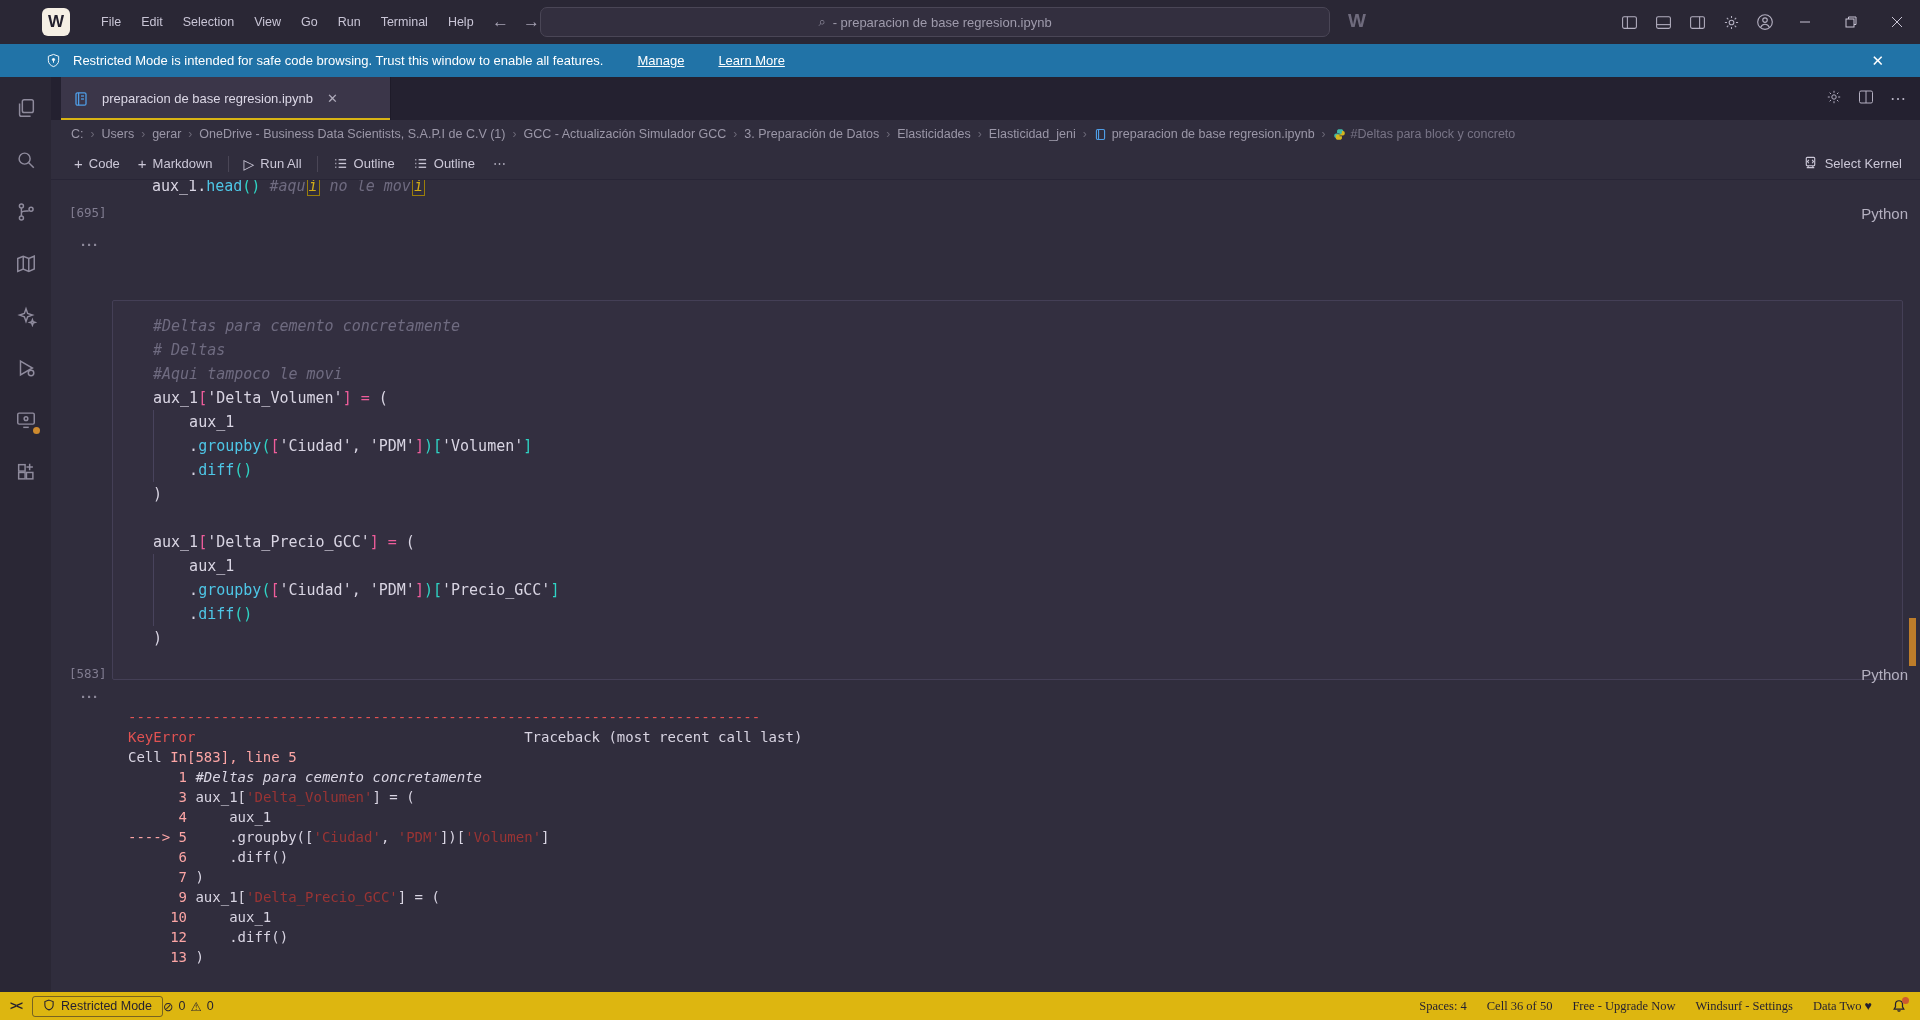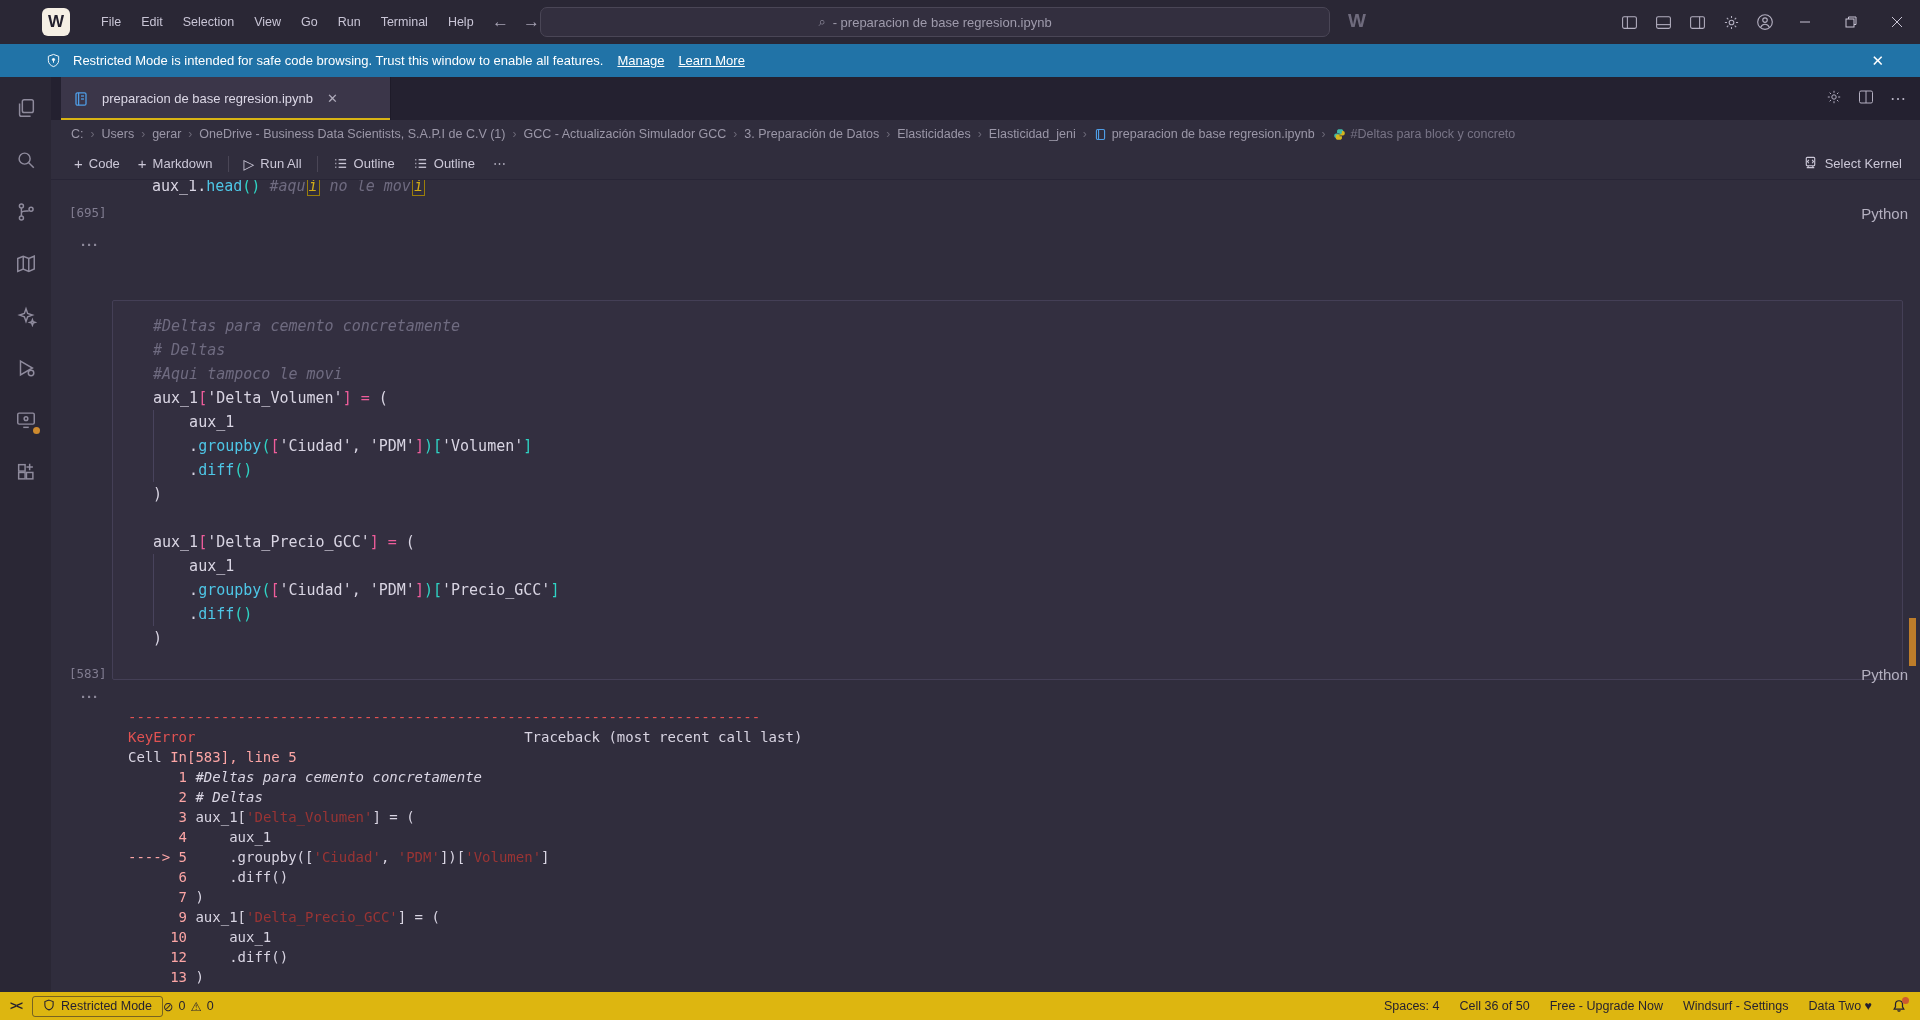--- a/index.html
+++ b/index.html
@@ -17,21 +17,21 @@
   .searchbox .mag { font-size:13px; color:#8d8a9b; }
   .ghost-w { position:absolute; left:1348px; top:10px; color:#6f6b7d; font-weight:bold; font-size:19px; letter-spacing:-1px; }
   .tb-icons { position:absolute; right:0; top:0; height:44px; display:flex; align-items:center; }
   .tb-ic { width:34px; height:44px; display:flex; align-items:center; justify-content:center; color:#b3afc0; }
   .tb-ic svg { display:block; }
   .winctl { width:46px; height:44px; display:flex; align-items:center; justify-content:center; color:#c9c5d6; }
 
   
   .banner { position:absolute; left:0; top:44px; width:1920px; height:33px; background:#2173a7; display:flex; align-items:center; color:#fff; font-size:13px; }
   .banner .shield { margin:0 12px 0 46px; display:flex; }
-  .banner a { color:#fff; text-decoration:underline; margin-left:14px; font-size:13px; }
+  .banner a { color:#fff; text-decoration:underline; margin-left:34px; font-size:13px; }
   .banner .close { position:absolute; right:36px; font-size:15px; color:#fff; }
 
   
   .activitybar { position:absolute; left:0; top:77px; width:51px; height:915px; background:#2a2735; display:flex; flex-direction:column; align-items:center; padding-top:12px; gap:14px; }
   .act-ic { width:38px; height:38px; display:flex; align-items:center; justify-content:center; color:#8f8b9d; position:relative; }
   .act-ic svg { display:block; }
   .act-dot { position:absolute; right:5px; bottom:5px; width:7px; height:7px; border-radius:50%; background:#cd8a2e; }
 
   
   .tabbar { position:absolute; left:51px; top:77px; width:1869px; height:43px; background:#242130; }
@@ -83,21 +83,21 @@
   .tok-ubox{ color:#d2ac17; font-style:italic; border:1px solid #9a7e0a; padding:0 1px; margin:0 1px; }
 
   
   .scroll-marker { position:absolute; right:4px; top:618px; width:7px; height:48px; background:#bd7d2a; }
 
   
   .statusbar { position:absolute; left:0; top:992px; width:1920px; height:28px; background:#ddb610; color:#231f30; font-size:12.5px; display:flex; align-items:center; }
   .sb-remote { padding:0 10px 0 10px; font-weight:bold; font-size:12px; letter-spacing:-1px; }
   .sb-restricted { display:flex; align-items:center; gap:6px; border:1px solid rgba(35,31,48,.55); border-radius:3px; padding:2px 10px; }
   .sb-counts { display:flex; align-items:center; gap:5px; }
-  .sb-right { position:absolute; right:14px; display:flex; align-items:center; gap:20px; }
+  .sb-right { position:absolute; right:14px; display:flex; align-items:center; gap:20px;font-family:Liberation Serif, serif; }
   .sb-item { white-space:nowrap; }
   .sb-bell { position:relative; display:flex; }
   .bell-dot { position:absolute; right:-3px; top:-2px; width:7px; height:7px; border-radius:50%; background:#cd5a2e; }
 </style>
 </head>
 <body>
 
 <div id="app">
 
   <div class="titlebar">
@@ -387,21 +387,20 @@
     </div>
     <span class="exec-label mono" style="top:486px;">[583]</span>
     <span class="lang-label" style="top:486px;">Python</span>
     <span class="dots" style="top:508px;">···</span>
 
     <div class="traceback mono">
         <div class="code-line"><span class="tok-rd">---------------------------------------------------------------------------</span></div>
         <div class="code-line"><span class="tok-rd">KeyError</span><span class="tok-d">                                       Traceback (most recent call last)</span></div>
         <div class="code-line"><span class="tok-d">Cell </span><span class="tok-gn">In[583], line 5</span></div>
         <div class="code-line"><span class="tok-gn">      1</span><span class="tok-itw"> #Deltas para cemento concretamente</span></div>
-        <div class="code-line"><span class="tok-gn">      2</span><span class="tok-itw"> # Deltas</span></div>
         <div class="code-line"><span class="tok-gn">      3</span><span class="tok-d"> aux_1[</span><span class="tok-dr">'Delta_Volumen'</span><span class="tok-d">] = (</span></div>
         <div class="code-line"><span class="tok-gn">      4</span><span class="tok-d">     aux_1</span></div>
         <div class="code-line"><span class="tok-gn">----&gt; 5</span><span class="tok-d">     .groupby([</span><span class="tok-dr">'Ciudad'</span><span class="tok-d">, </span><span class="tok-dr">'PDM'</span><span class="tok-d">])[</span><span class="tok-dr">'Volumen'</span><span class="tok-d">]</span></div>
         <div class="code-line"><span class="tok-gn">      6</span><span class="tok-d">     .diff()</span></div>
         <div class="code-line"><span class="tok-gn">      7</span><span class="tok-d"> )</span></div>
         <div class="code-line"><span class="tok-gn">      9</span><span class="tok-d"> aux_1[</span><span class="tok-dr">'Delta_Precio_GCC'</span><span class="tok-d">] = (</span></div>
         <div class="code-line"><span class="tok-gn">     10</span><span class="tok-d">     aux_1</span></div>
         <div class="code-line"><span class="tok-gn">     12</span><span class="tok-d">     .diff()</span></div>
         <div class="code-line"><span class="tok-gn">     13</span><span class="tok-d"> )</span></div>
       </div>

